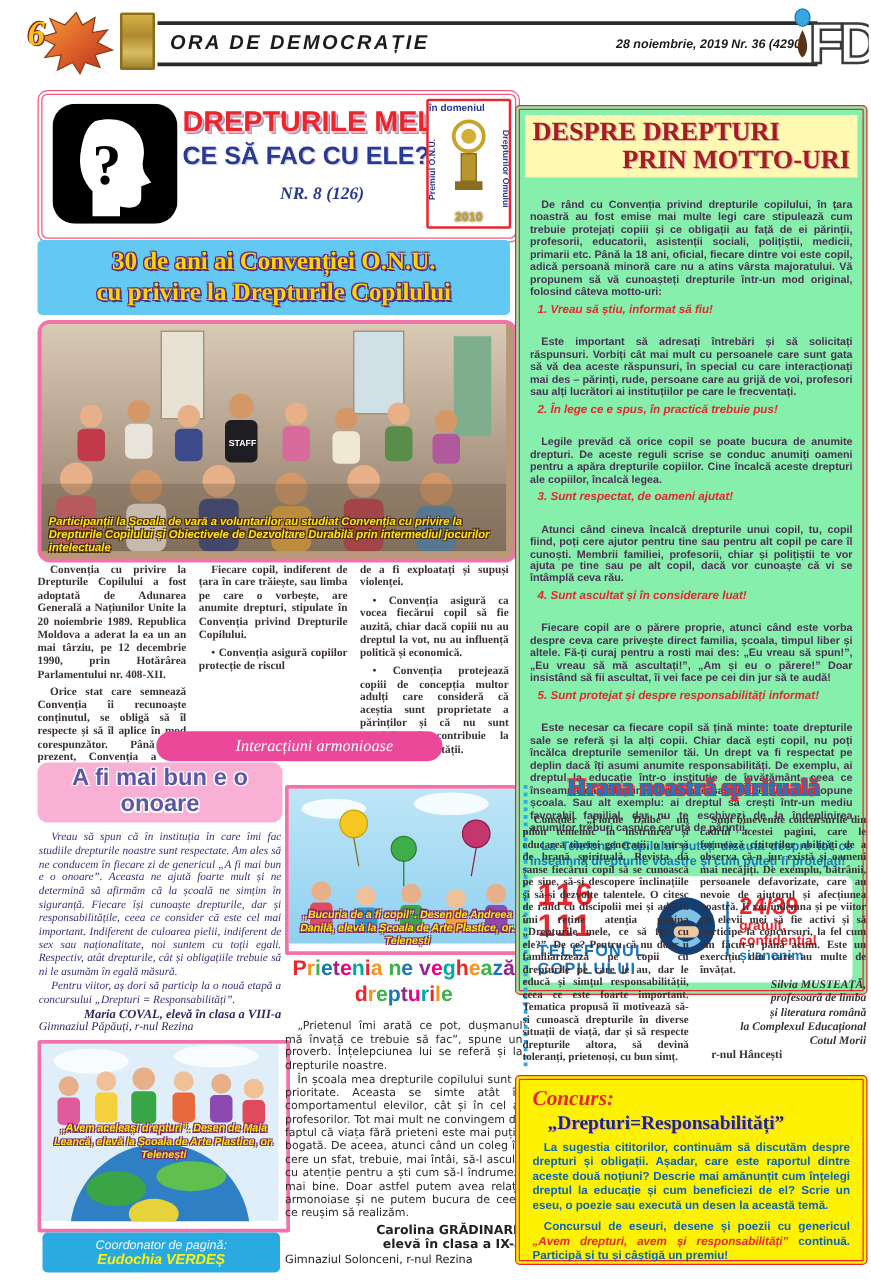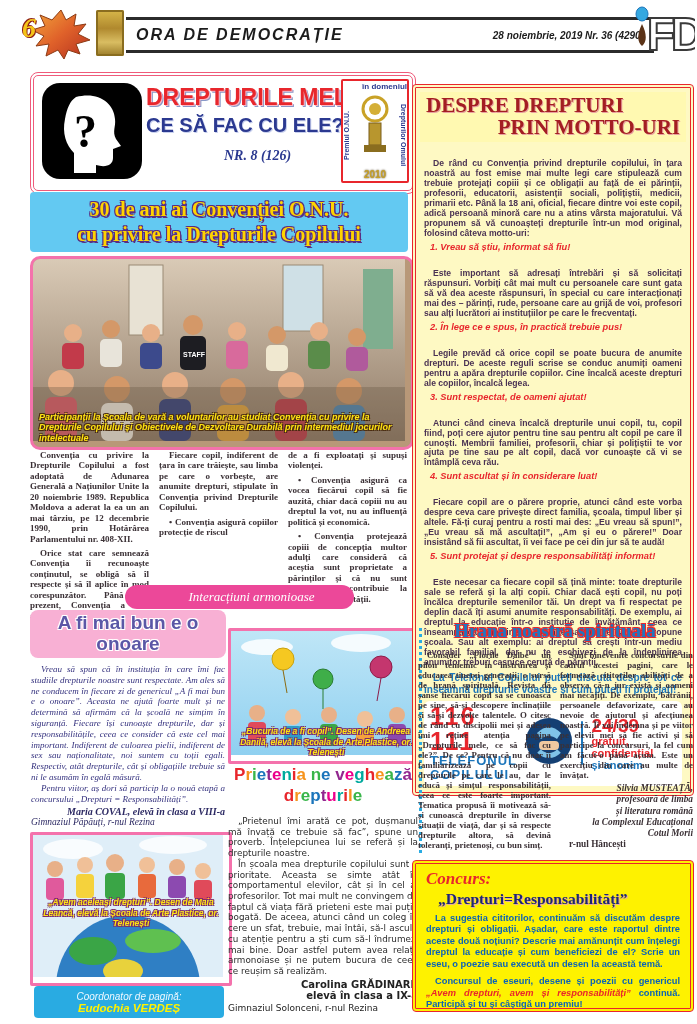--- a/index.html
+++ b/index.html
@@ -26,21 +26,21 @@
   .headicon{position:absolute;left:8px;top:7px;width:100px;height:96px;}
   .rb-t1{position:absolute;left:112px;top:8px;width:196px;text-align:center;
      font:700 23px "Liberation Sans",sans-serif;color:#e8262c;letter-spacing:0px;
      text-shadow:1px 1px 0 #f9b8c4,2px 2px 0 #8898c8;white-space:nowrap;}
   .rb-t2{position:absolute;left:112px;top:38px;width:196px;text-align:center;
      font:700 20px "Liberation Sans",sans-serif;color:#2b3990;
      text-shadow:1px 1px 0 #c8d0ee;white-space:nowrap;}
   .rb-issue{position:absolute;left:190px;top:72px;font:italic 700 14px "Liberation Serif",serif;color:#2b3990;}
   .badge{position:absolute;right:3px;top:3px;width:64px;height:100px;border:2px solid #e8262c;
      background:#fff;border-radius:2px;overflow:hidden;}
-  .badge-top{position:absolute;left:0;top:1px;width:100%;text-align:right;
+  .badge-top{position:absolute;left:0;top:1px;width:100%;text-align:left;
      font:700 8px "Liberation Sans",sans-serif;color:#2b3990;}
   .badge-left{position:absolute;left:0px;top:10px;height:88px;writing-mode:vertical-rl;transform:rotate(180deg);
      font:700 7px "Liberation Sans",sans-serif;color:#2b3990;text-align:center;}
   .badge-right{position:absolute;right:0px;top:10px;height:88px;writing-mode:vertical-rl;
      font:700 7px "Liberation Sans",sans-serif;color:#2b3990;text-align:center;}
   .badge-year{position:absolute;left:0;bottom:1px;width:100%;text-align:center;
      font:700 10px "Liberation Sans",sans-serif;color:#c9a227;text-shadow:0 0 2px #3a2a05;}
   .trophy{position:absolute;left:12px;top:12px;width:40px;height:72px;}
 
   
@@ -91,21 +91,21 @@
   
   .friend-title{position:absolute;left:228px;top:764px;width:190px;text-align:center;
      font:700 17px "Liberation Sans",sans-serif;line-height:1.25;}
   .friend-body{position:absolute;left:228px;top:816px;width:190px;
      font:8.8px/1.22 "DejaVu Sans",sans-serif;color:#2b2b2b;text-align:justify;}
   .friend-body p{margin:0;text-indent:10px;}
   .friend-author{margin-top:2px;text-align:right;font:700 10px "DejaVu Sans",sans-serif;color:#222;}
   .friend-school{margin-top:2px;text-indent:0;font:9px "DejaVu Sans",sans-serif;color:#222;}
 
   
-  .despre{position:absolute;left:412px;top:84px;width:282px;min-height:500px;background:#fef9c3;
+  .despre{position:absolute;left:412px;top:84px;width:282px;min-height:500px;background:#86efac;
      border:4px double #e8262c;border-radius:4px;box-sizing:border-box;padding:5px 8px 6px;}
   .despre-titlebg{background:#fff9b1;margin:-1px -4px 4px;padding:2px 6px 4px;}
   .despre-t1{font:700 21px "Liberation Serif",serif;color:#a31e22;line-height:1.05;
      text-shadow:1px 1px 0 #e8a0a0;}
   .despre-t2{font:700 21px "Liberation Serif",serif;color:#a31e22;line-height:1.05;text-align:right;
      text-shadow:1px 1px 0 #e8a0a0;}
   .despre p.body{font:700 8.6px/1.16 "Liberation Sans",sans-serif;color:#4a3253;
      text-align:justify;text-indent:9px;margin:17px 0 2px;}
   .motto-h{font:italic 700 9.3px "Liberation Sans",sans-serif;color:#e8262c;margin:3px 0 1px;text-indent:6px;}
   .phone-note{font:700 10px/1.25 "Liberation Sans",sans-serif;color:#1b75bb;text-indent:9px;

